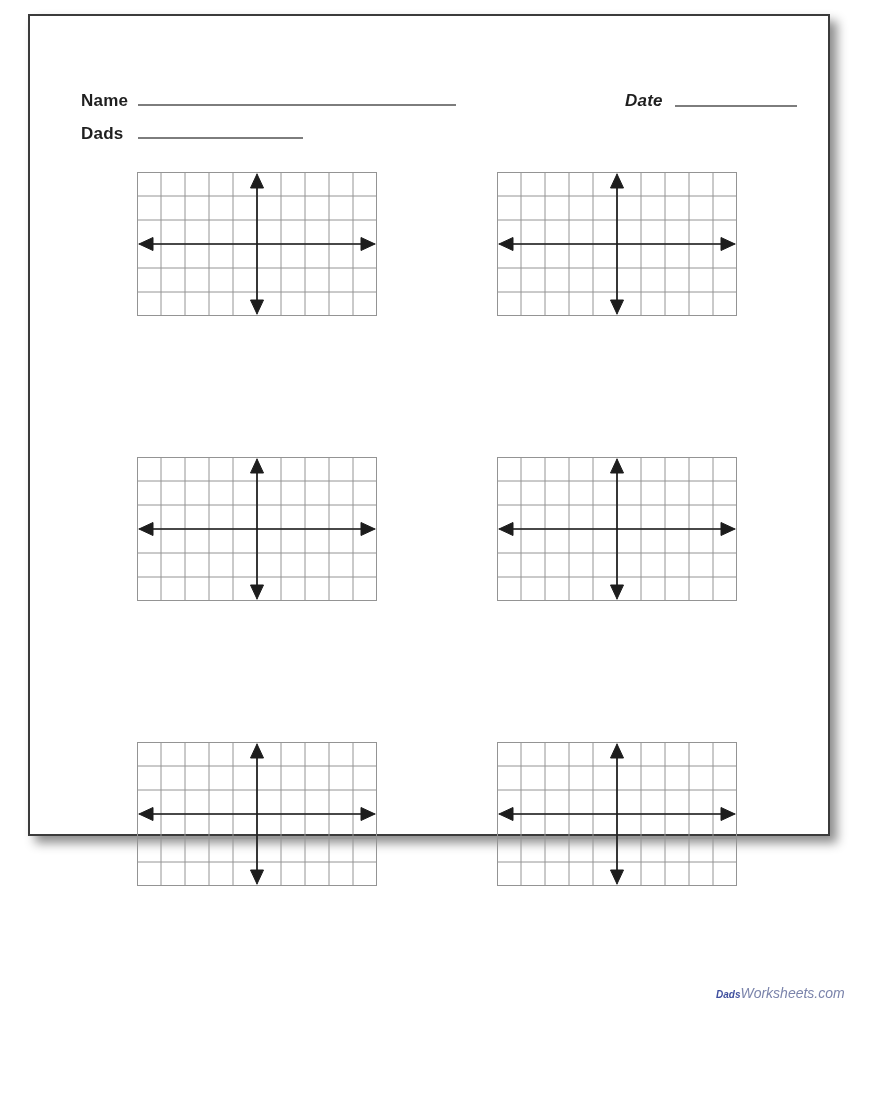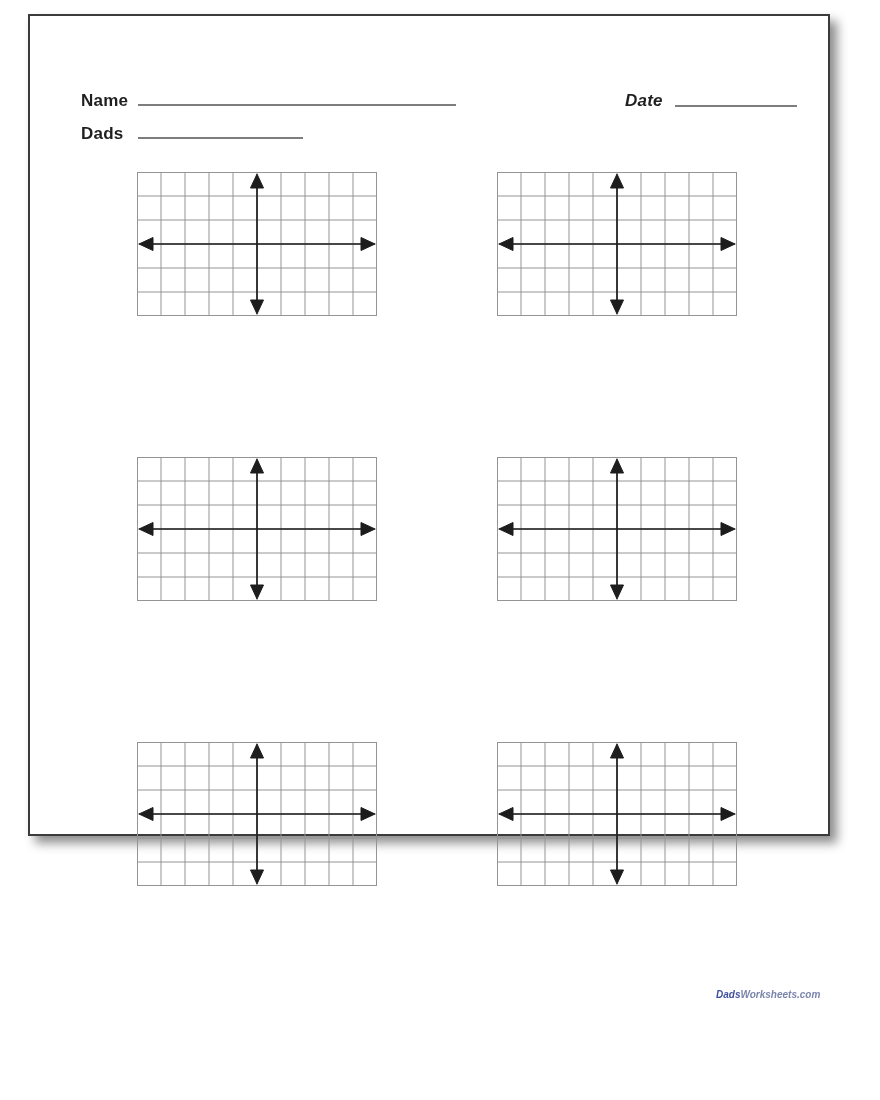--- a/index.html
+++ b/index.html
@@ -47,21 +47,21 @@
   .plot { width: 240px; height: 144px; }
   .plot svg { display: block; }
   .watermark {
     position: absolute;
     left: 686px; top: 969px;
     font-style: italic;
     white-space: nowrap;
     line-height: 1;
   }
   .wm-prefix { font-weight: bold; font-size: 10px; color: #3f4f9e; text-align: right; }
-  .wm-suffix { font-size: 10px; color: #7b84ab; font-weight: bold; }
+  .wm-suffix { font-size: 14px; color: #7b84ab; }
 </style>
 </head>
 <body>
 
 <div class="page">
 
   <span class="label" id="name-label">Name</span>
   <div class="blank-line" id="name-line"></div>
 
   <span class="label" id="date-label">Date</span>

